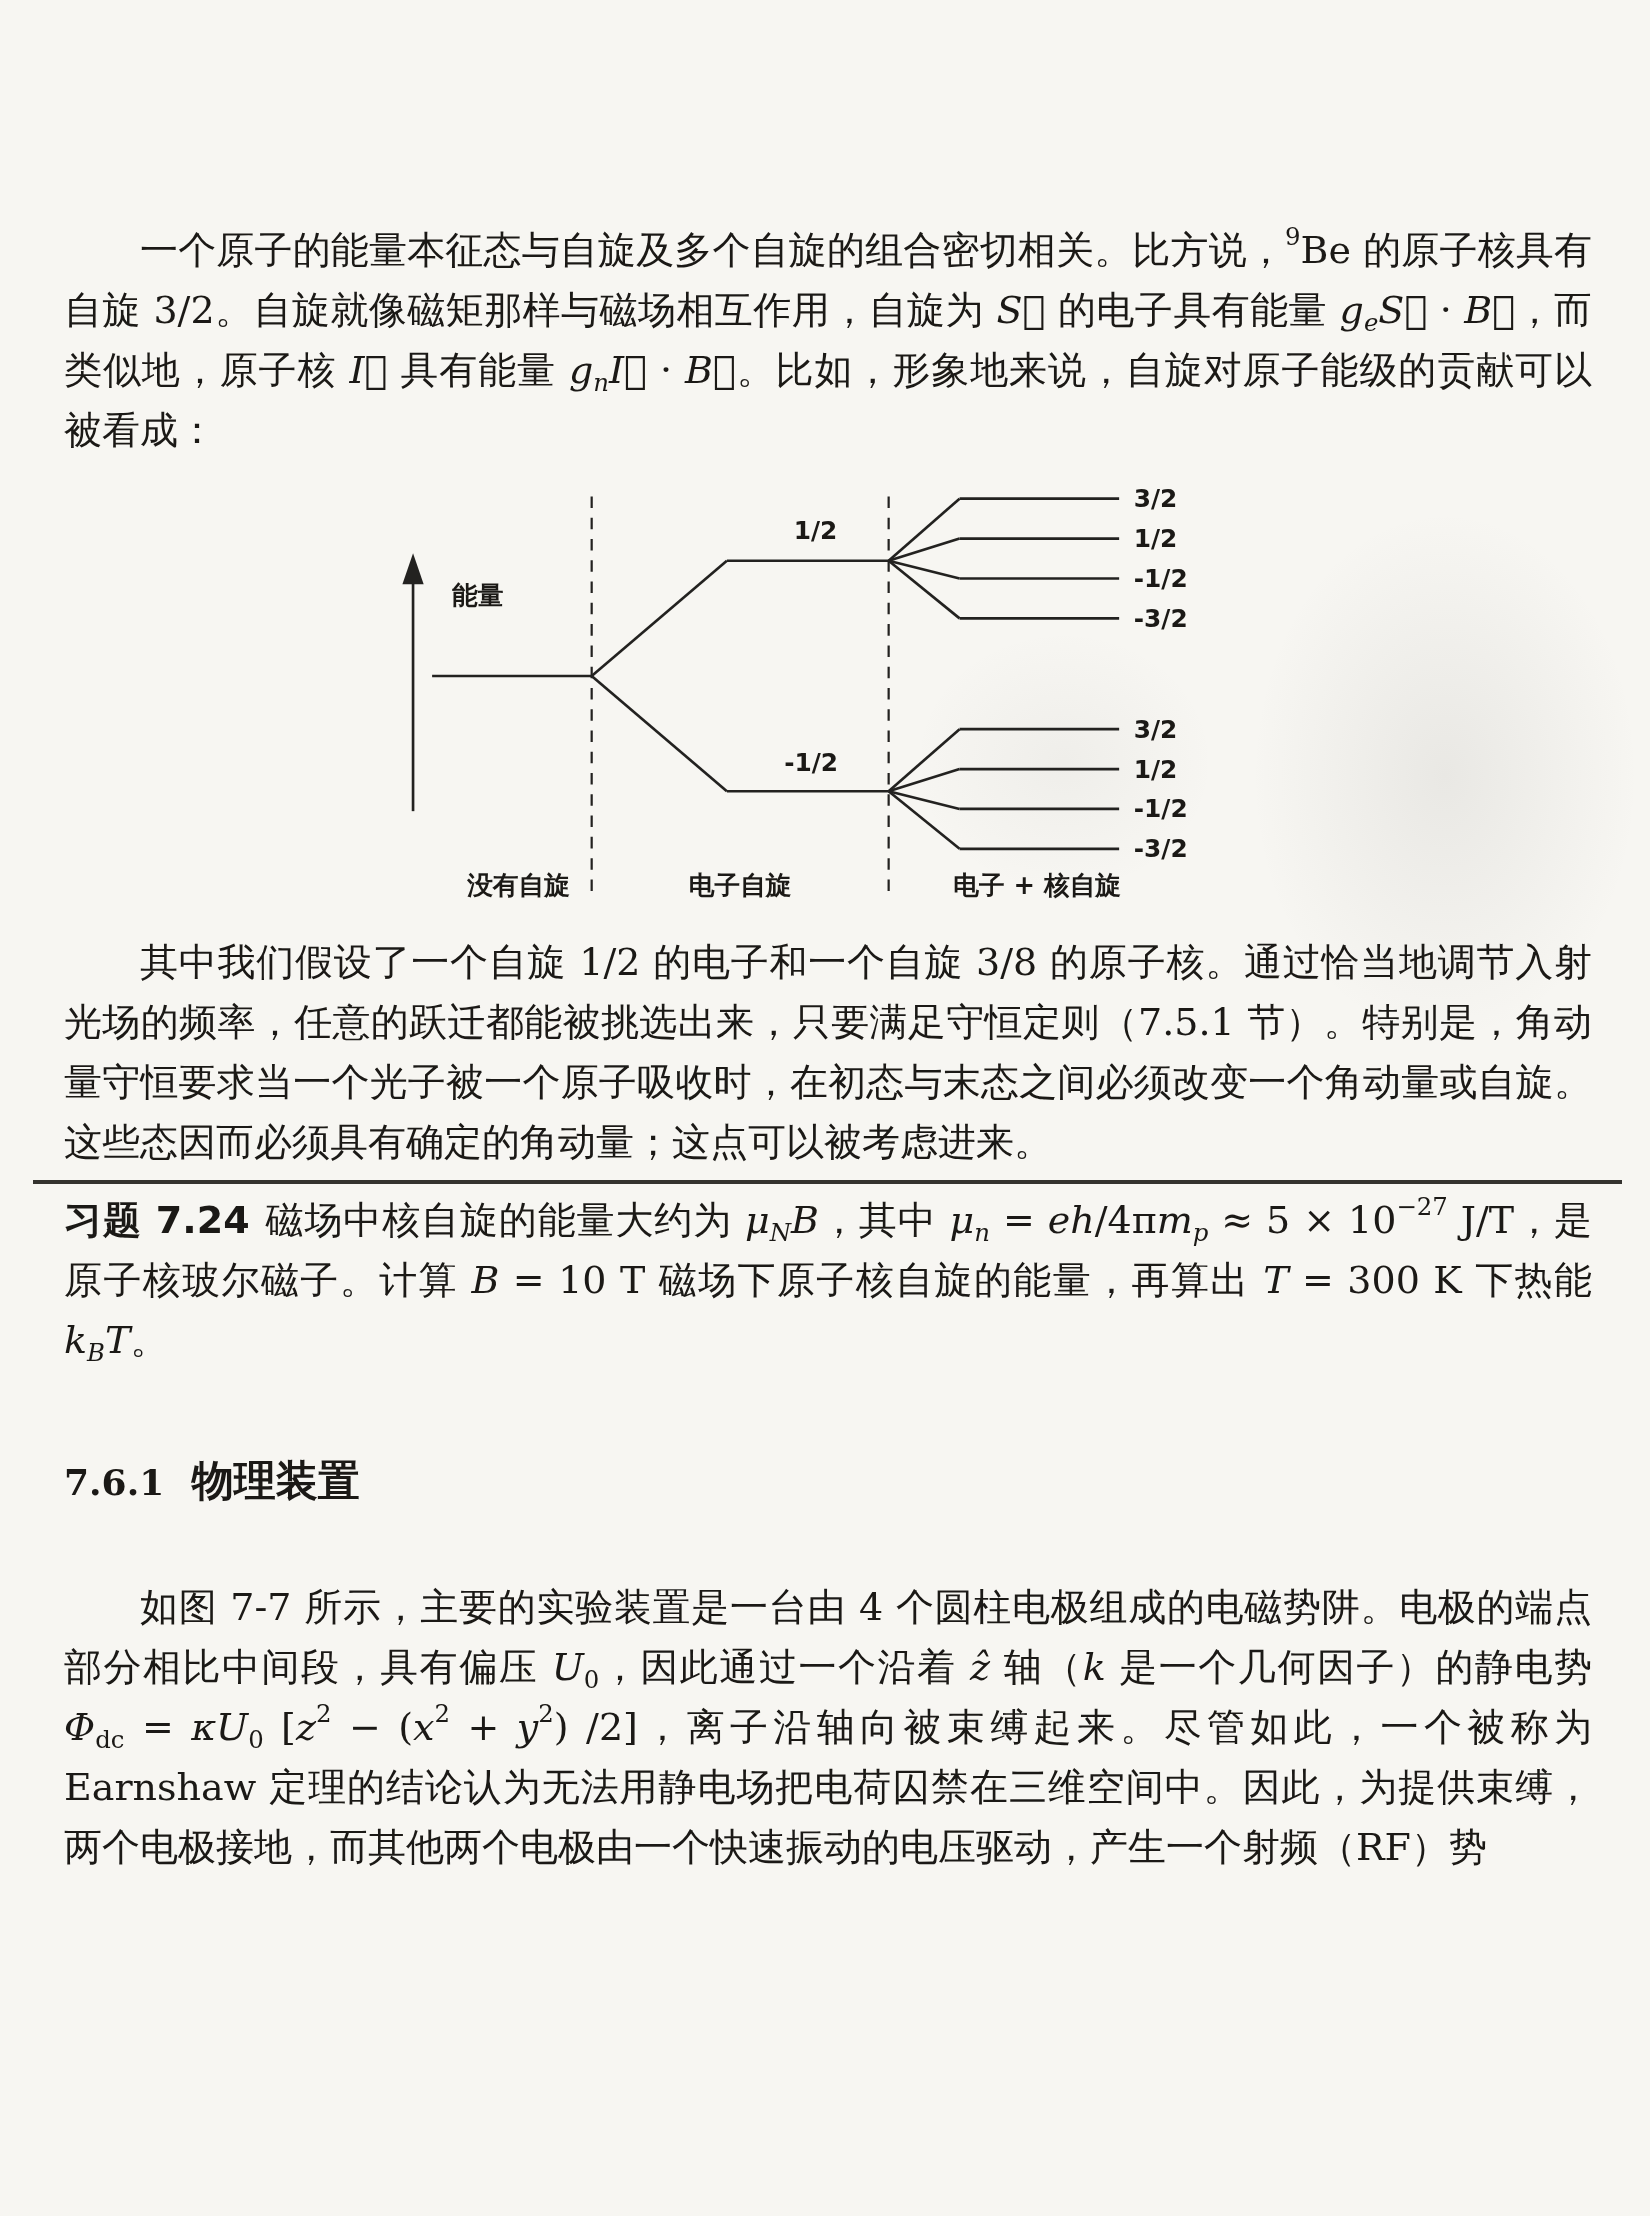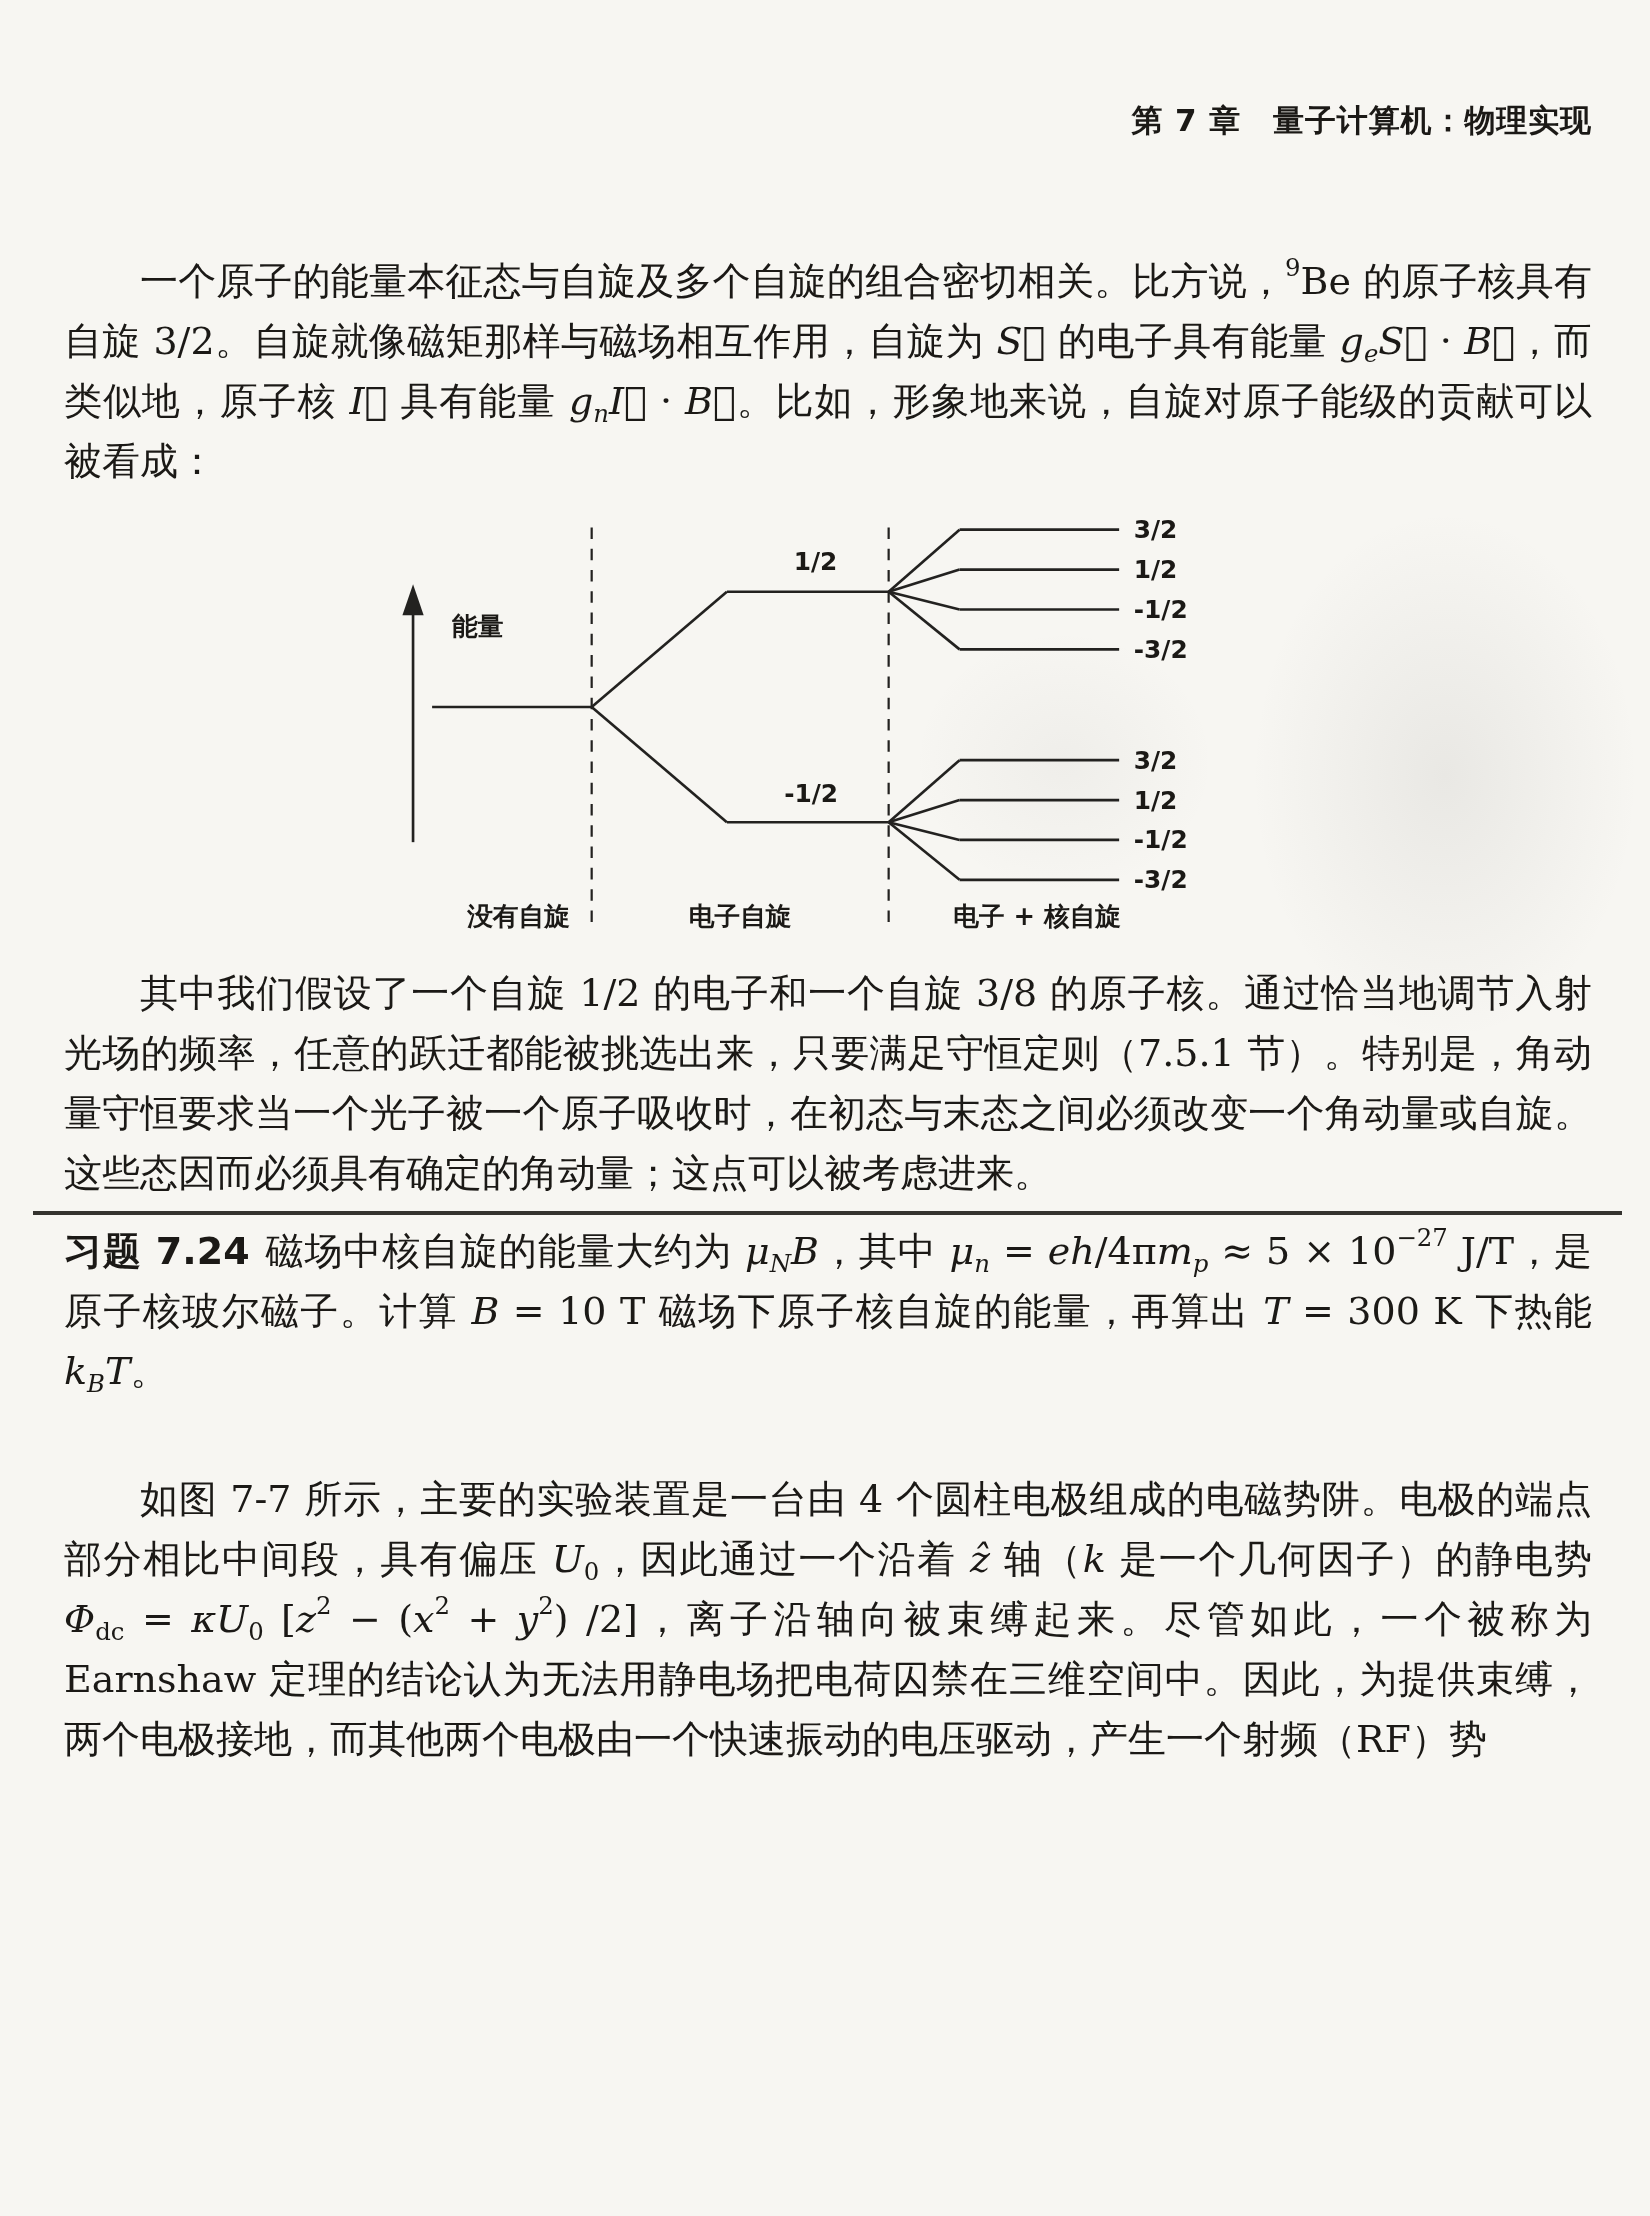--- a/index.html
+++ b/index.html
@@ -54,21 +54,20 @@
     margin-top:81px;font-size:37px;font-weight:700;line-height:1.1;
     font-family:"DejaVu Sans","Liberation Sans",sans-serif;
   }
   .mt-para5{margin-top:68px;}
 </style>
 </head>
 <body>
 
 <div class="page">
 
-  <div class="hdr">第 7 章　量子计算机：物理实现</div>
 
   <p class="body indent mt-para1"><span>一个原子的能量本征态与自旋及多个自旋的组合密切相关。比方说，</span><sup>9</sup><span>Be 的原子核具有自旋 3/2。自旋就像磁矩那样与磁场相互作用，自旋为 </span><span class="it">S⃗</span><span> 的电子具有能量 </span><span class="it">g</span><sub class="it">e</sub><span class="it">S⃗</span><span> · </span><span class="it">B⃗</span><span>，而类似地，原子核 </span><span class="it">I⃗</span><span> 具有能量 </span><span class="it">g</span><sub class="it">n</sub><span class="it">I⃗</span><span> · </span><span class="it">B⃗</span><span>。比如，形象地来说，自旋对原子能级的贡献可以被看成：</span></p>
 
   <div class="diagram">
     <svg viewBox="0 0 1850 1010">
 
       <line class="dgline" x1="52" y1="740" x2="52" y2="225"></line>
       <polygon points="52,158 28,228 76,228" fill="#232220"></polygon>
       <text class="dgtxt" x="140" y="272">能量</text>
 
@@ -119,19 +118,23 @@
 
   <p class="body indent mt-para2">其中我们假设了一个自旋 1/2 的电子和一个自旋 3/8 的原子核。通过恰当地调节入射光场的频率，任意的跃迁都能被挑选出来，只要满足守恒定则（7.5.1 节）。特别是，角动量守恒要求当一个光子被一个原子吸收时，在初态与末态之间必须改变一个角动量或自旋。这些态因而必须具有确定的角动量；这点可以被考虑进来。</p>
 
 
   <div class="rule"></div>
 
   <p class="body mt-ex">
     <span class="ex-label">习题 7.24</span><span><span>磁场中核自旋的能量大约为 </span><span class="it">μ</span><sub class="it">N</sub><span class="it">B</span><span>，其中 </span><span class="it">μ</span><sub class="it">n</sub><span> = </span><span class="it">eh</span><span>/4π</span><span class="it">m</span><sub class="it">p</sub><span> ≈ 5 × 10</span><sup>−27</sup><span> J/T，是原子核玻尔磁子。计算 </span><span class="it">B</span><span> = 10 T 磁场下原子核自旋的能量，再算出 </span><span class="it">T</span><span> = 300 K 下热能 </span><span class="it">k</span><sub class="it">B</sub><span class="it">T</span><span>。</span></span>
   </p>
 
+  <h2 class="section">
+    <span class="sec-num">7.6.1</span>
+    <span class="sec-title">物理装置</span>
+  </h2>
 
 
 
   <p class="body indent mt-para5"><span>如图 7-7 所示，主要的实验装置是一台由 4 个圆柱电极组成的电磁势阱。电极的端点部分相比中间段，具有偏压 </span><span class="it">U</span><sub>0</sub><span>，因此通过一个沿着 </span><span class="it">ẑ</span><span> 轴（</span><span class="it">k</span><span> 是一个几何因子）的静电势 </span><span class="it">Φ</span><sub>dc</sub><span> = </span><span class="it">κU</span><sub>0</sub><span> [</span><span class="it">z</span><sup>2</sup><span> − (</span><span class="it">x</span><sup>2</sup><span> + </span><span class="it">y</span><sup>2</sup><span>) /2]，离子沿轴向被束缚起来。尽管如此，一个被称为 Earnshaw 定理的结论认为无法用静电场把电荷囚禁在三维空间中。因此，为提供束缚，两个电极接地，而其他两个电极由一个快速振动的电压驱动，产生一个射频（RF）势 </span></p>
 
 </div>
 
 
 </body></html>

